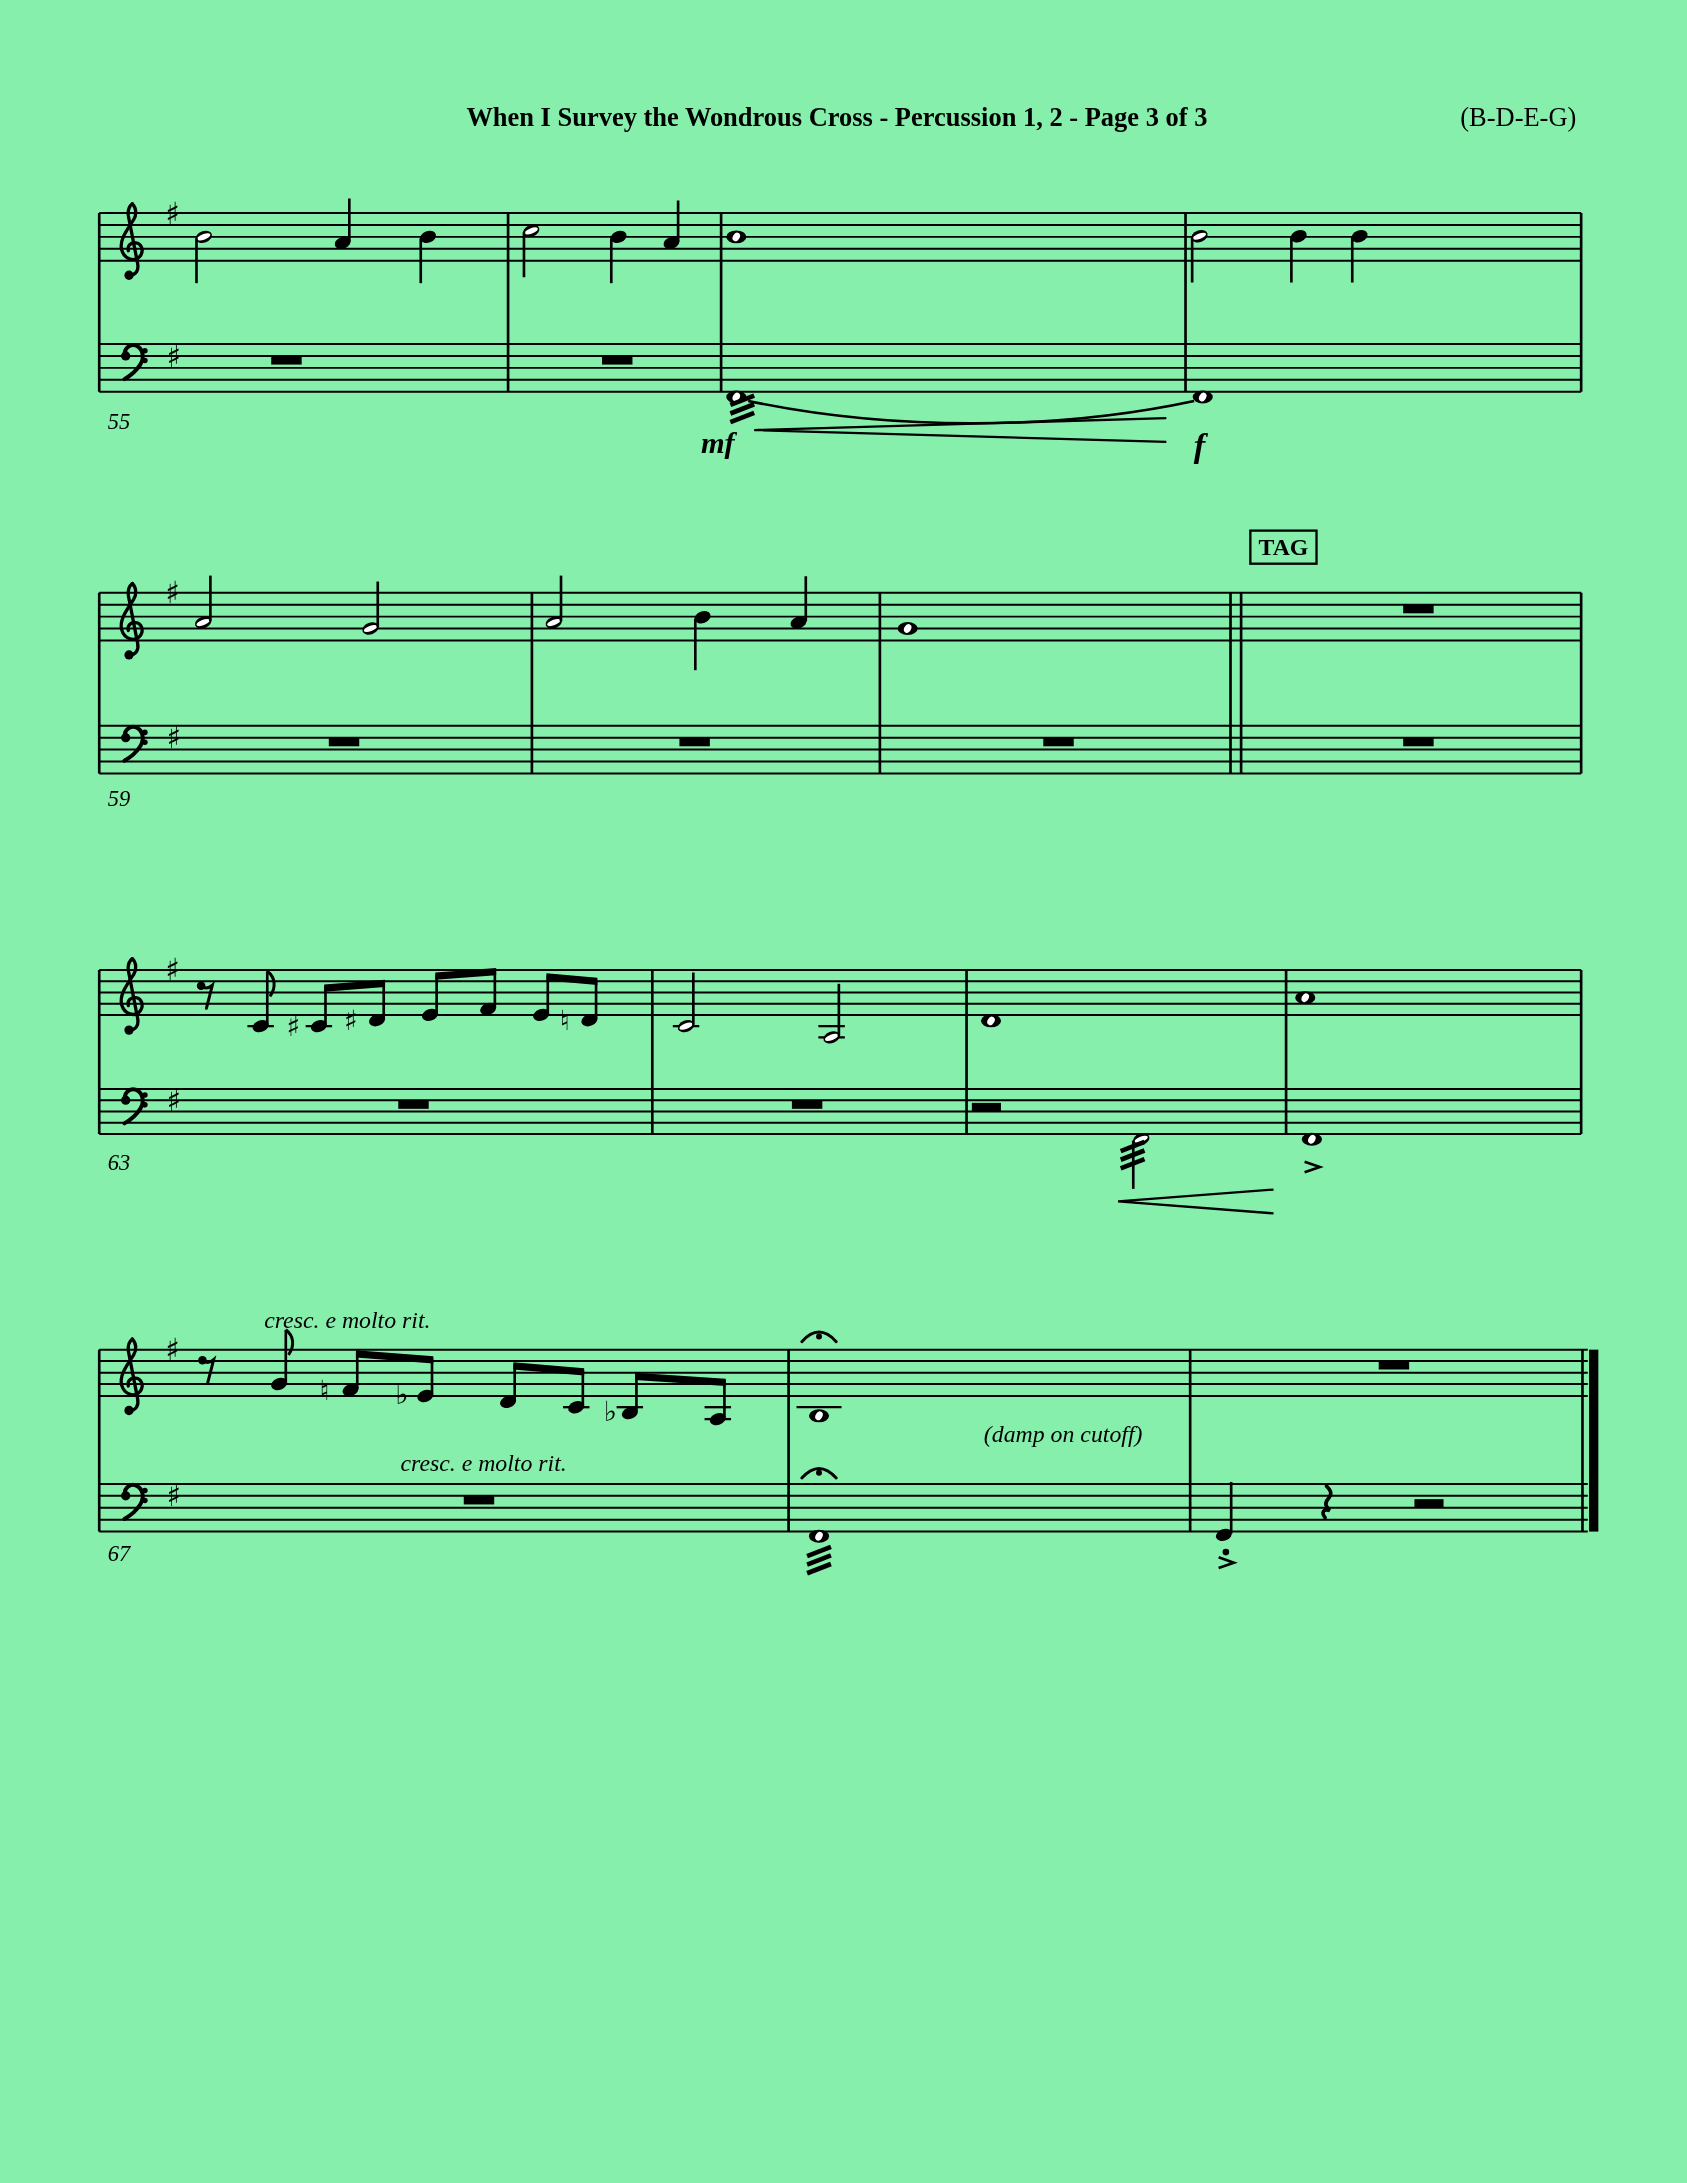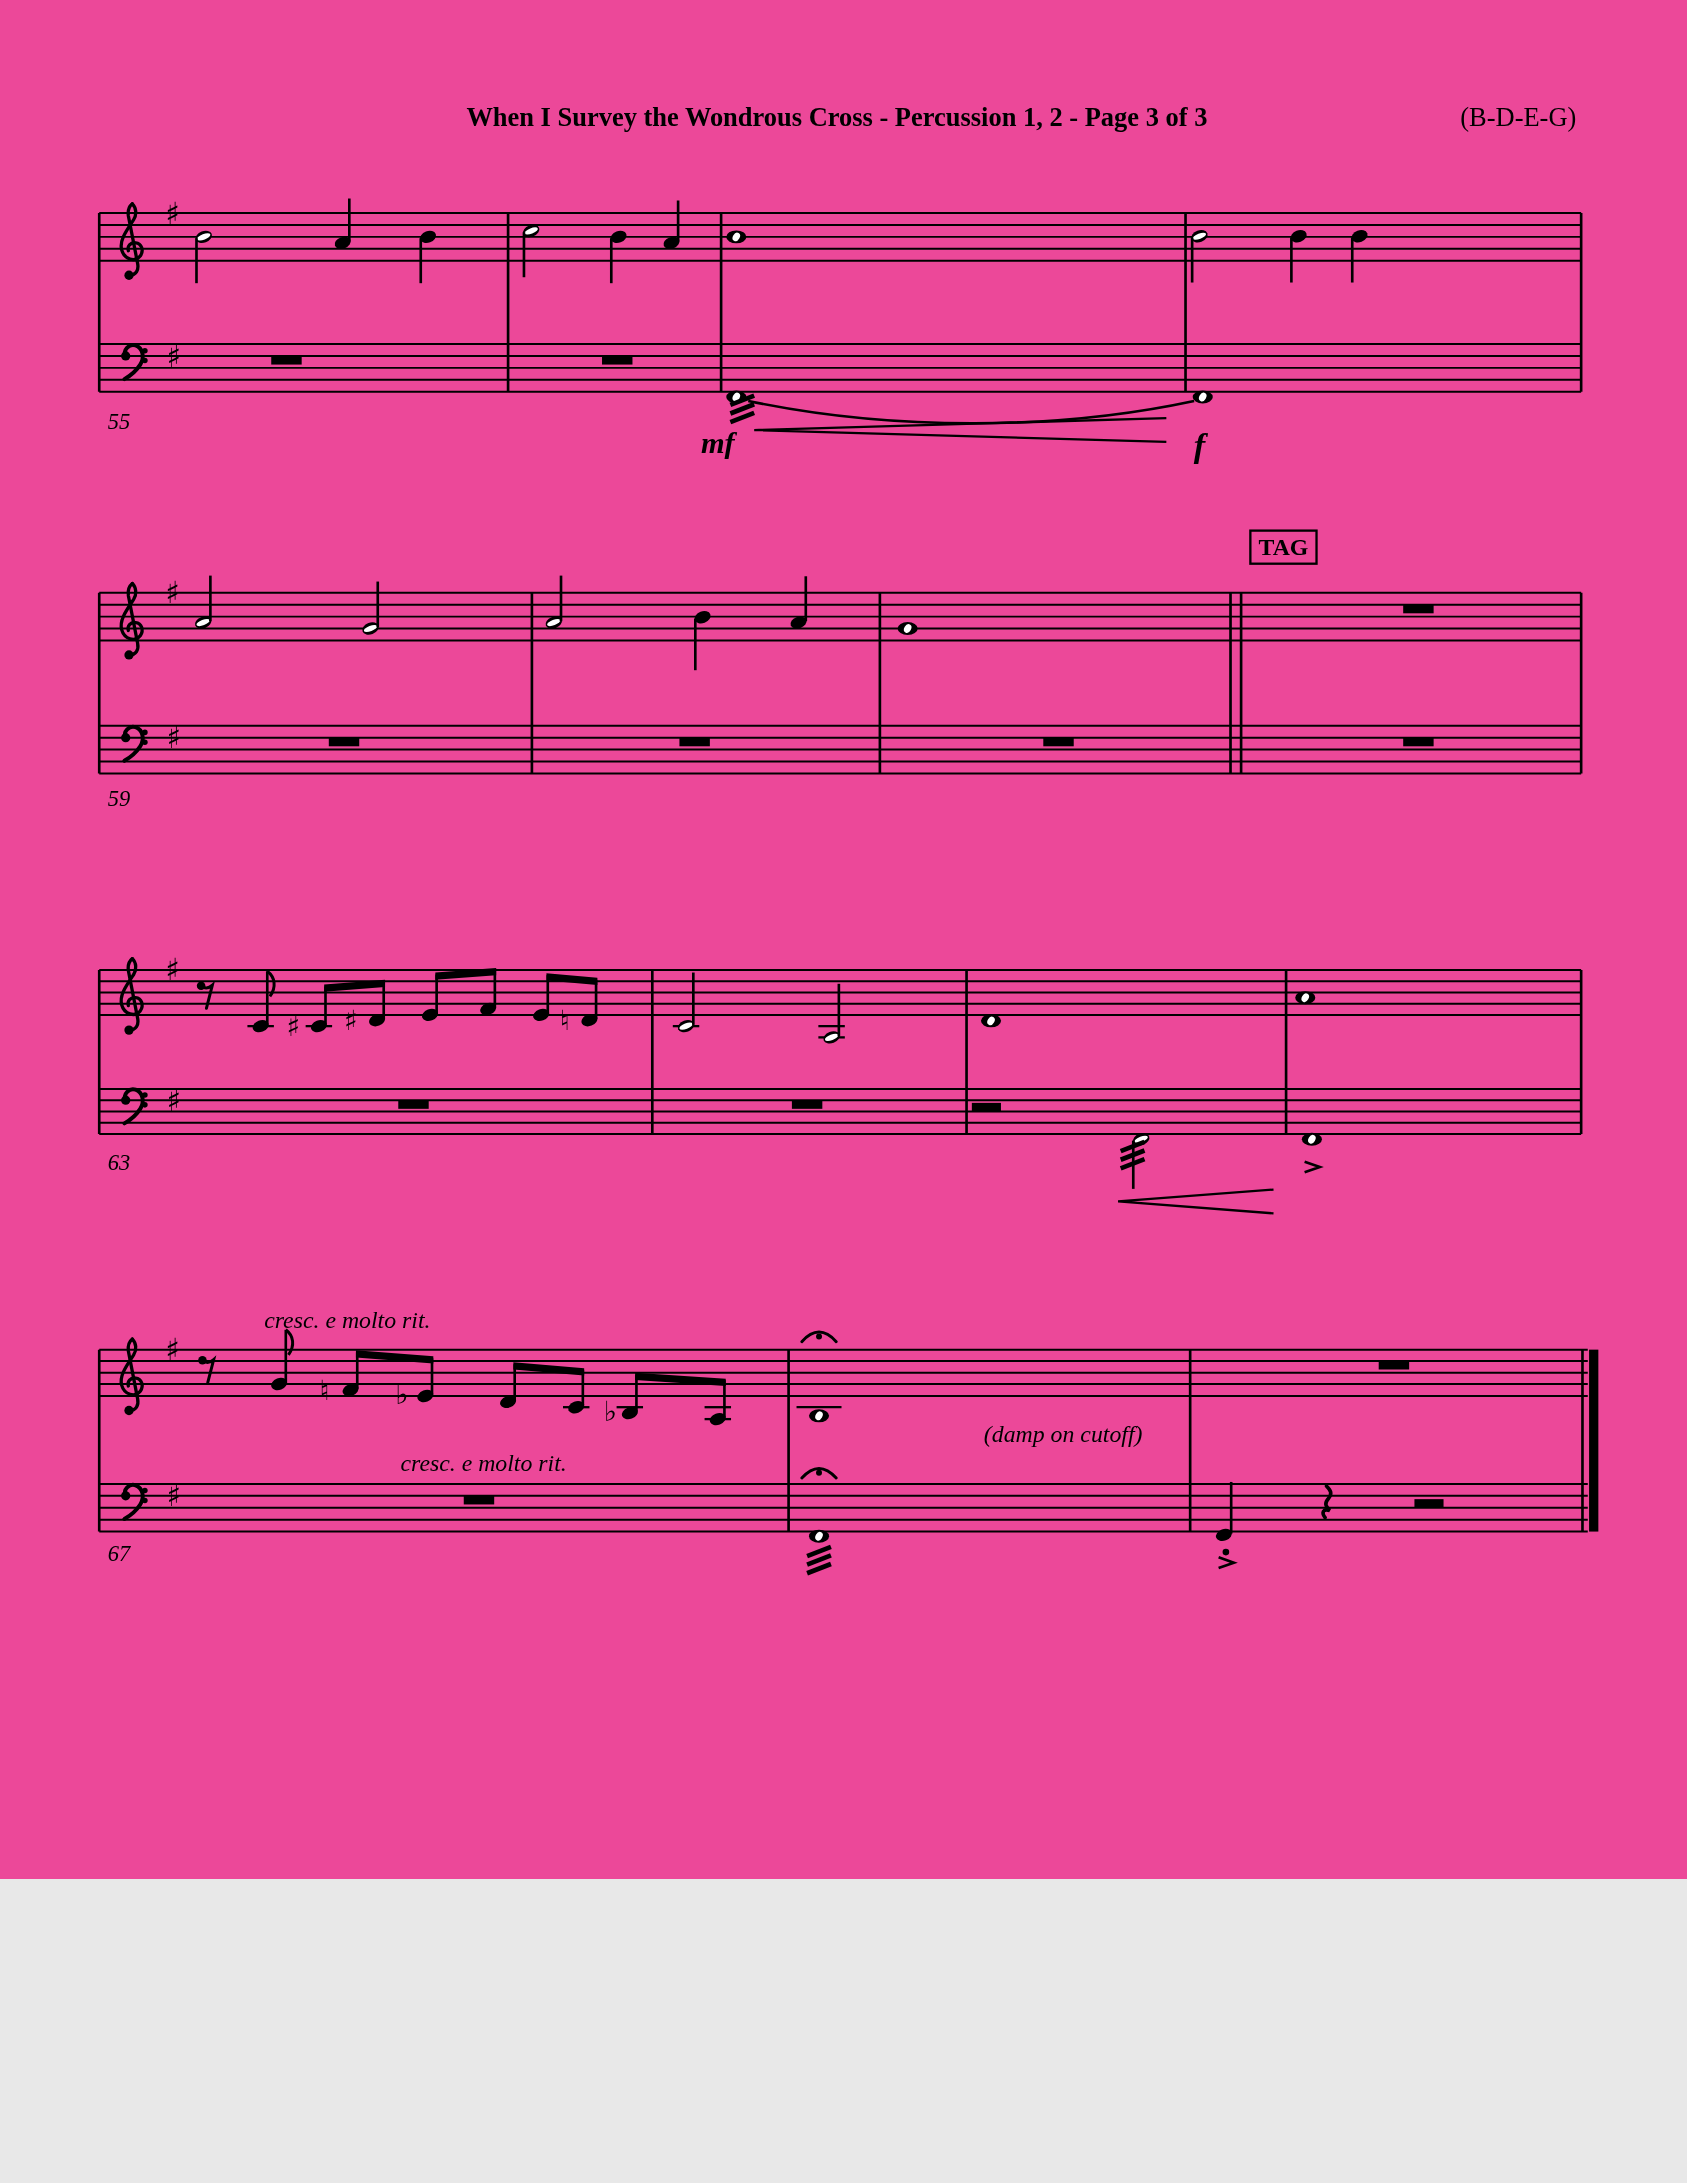--- a/index.html
+++ b/index.html
@@ -1,16 +1,16 @@
 <!DOCTYPE html>
 <html style="font-size:10.6px"><head>
 <meta charset="utf-8">
 <style>
   html,body{margin:0;padding:0;background:#e8e8e8;}
-  .page{position:relative;width:1687px;height:1879px;background:#ec4899;margin:0 auto;
+  .page{position:relative;width:1687px;height:2183px;background:#86efac;margin:0 auto;
         font-family:"Liberation Serif",serif;color:#000;}
   svg text{fill:#000;}
   .t-title{font-size:40px;font-weight:bold;}
   .t-tuning{font-size:40px;}
   .t-mnum{font-size:34px;font-style:italic;}
   .t-dyn{font-size:46px;font-style:italic;font-weight:bold;}
   .t-dynf{font-size:52px;font-style:italic;font-weight:bold;}
   .t-tag{font-size:36px;font-weight:bold;}
   .t-dir{font-size:36px;font-style:italic;}
   .t-acc{font-family:"DejaVu Sans",sans-serif;font-size:42px;}

